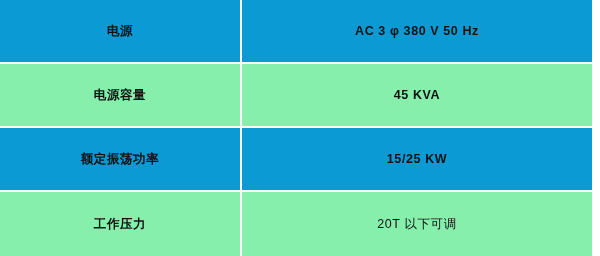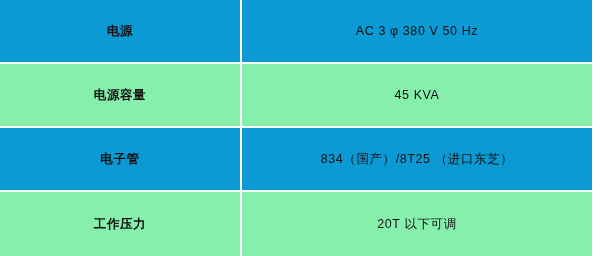--- a/index.html
+++ b/index.html
@@ -57,20 +57,21 @@
   .row-orange td {
     background: #86efac;
   }
 
   
   .spec-table tr { height: 30px; border-radius: 6px; }
 
   .val-wide {
     letter-spacing: 0.9px;
     font-size: 12px;
+    font-weight: bold;
   }
 
   .val-cjk {
     letter-spacing: 1.5px;
   }
 
   .lbl {
     letter-spacing: 2px;
   }
 </style>
@@ -83,26 +84,26 @@
     <tr class="row-blue">
       <td class="col-label lbl">电源</td>
       <td class="col-value val-wide">AC 3 φ 380 V 50 Hz</td>
     </tr>
 
     <tr class="row-orange">
       <td class="col-label lbl">电源容量</td>
       <td class="col-value val-wide">45 KVA</td>
     </tr>
 
+    <tr class="row-blue">
+      <td class="col-label lbl">额定振荡功率</td>
+      <td class="col-value val-wide">15/25 KW</td>
+    </tr>
 
 
-    <tr class="row-blue">
-      <td class="col-label lbl">电子管</td>
-      <td class="col-value val-cjk">834（国产）/8T25 （进口东芝）</td>
-    </tr>
 
 
 
 
 
     <tr class="row-orange">
       <td class="col-label lbl">工作压力</td>
       <td class="col-value val-cjk">20T 以下可调</td>
     </tr>
 

